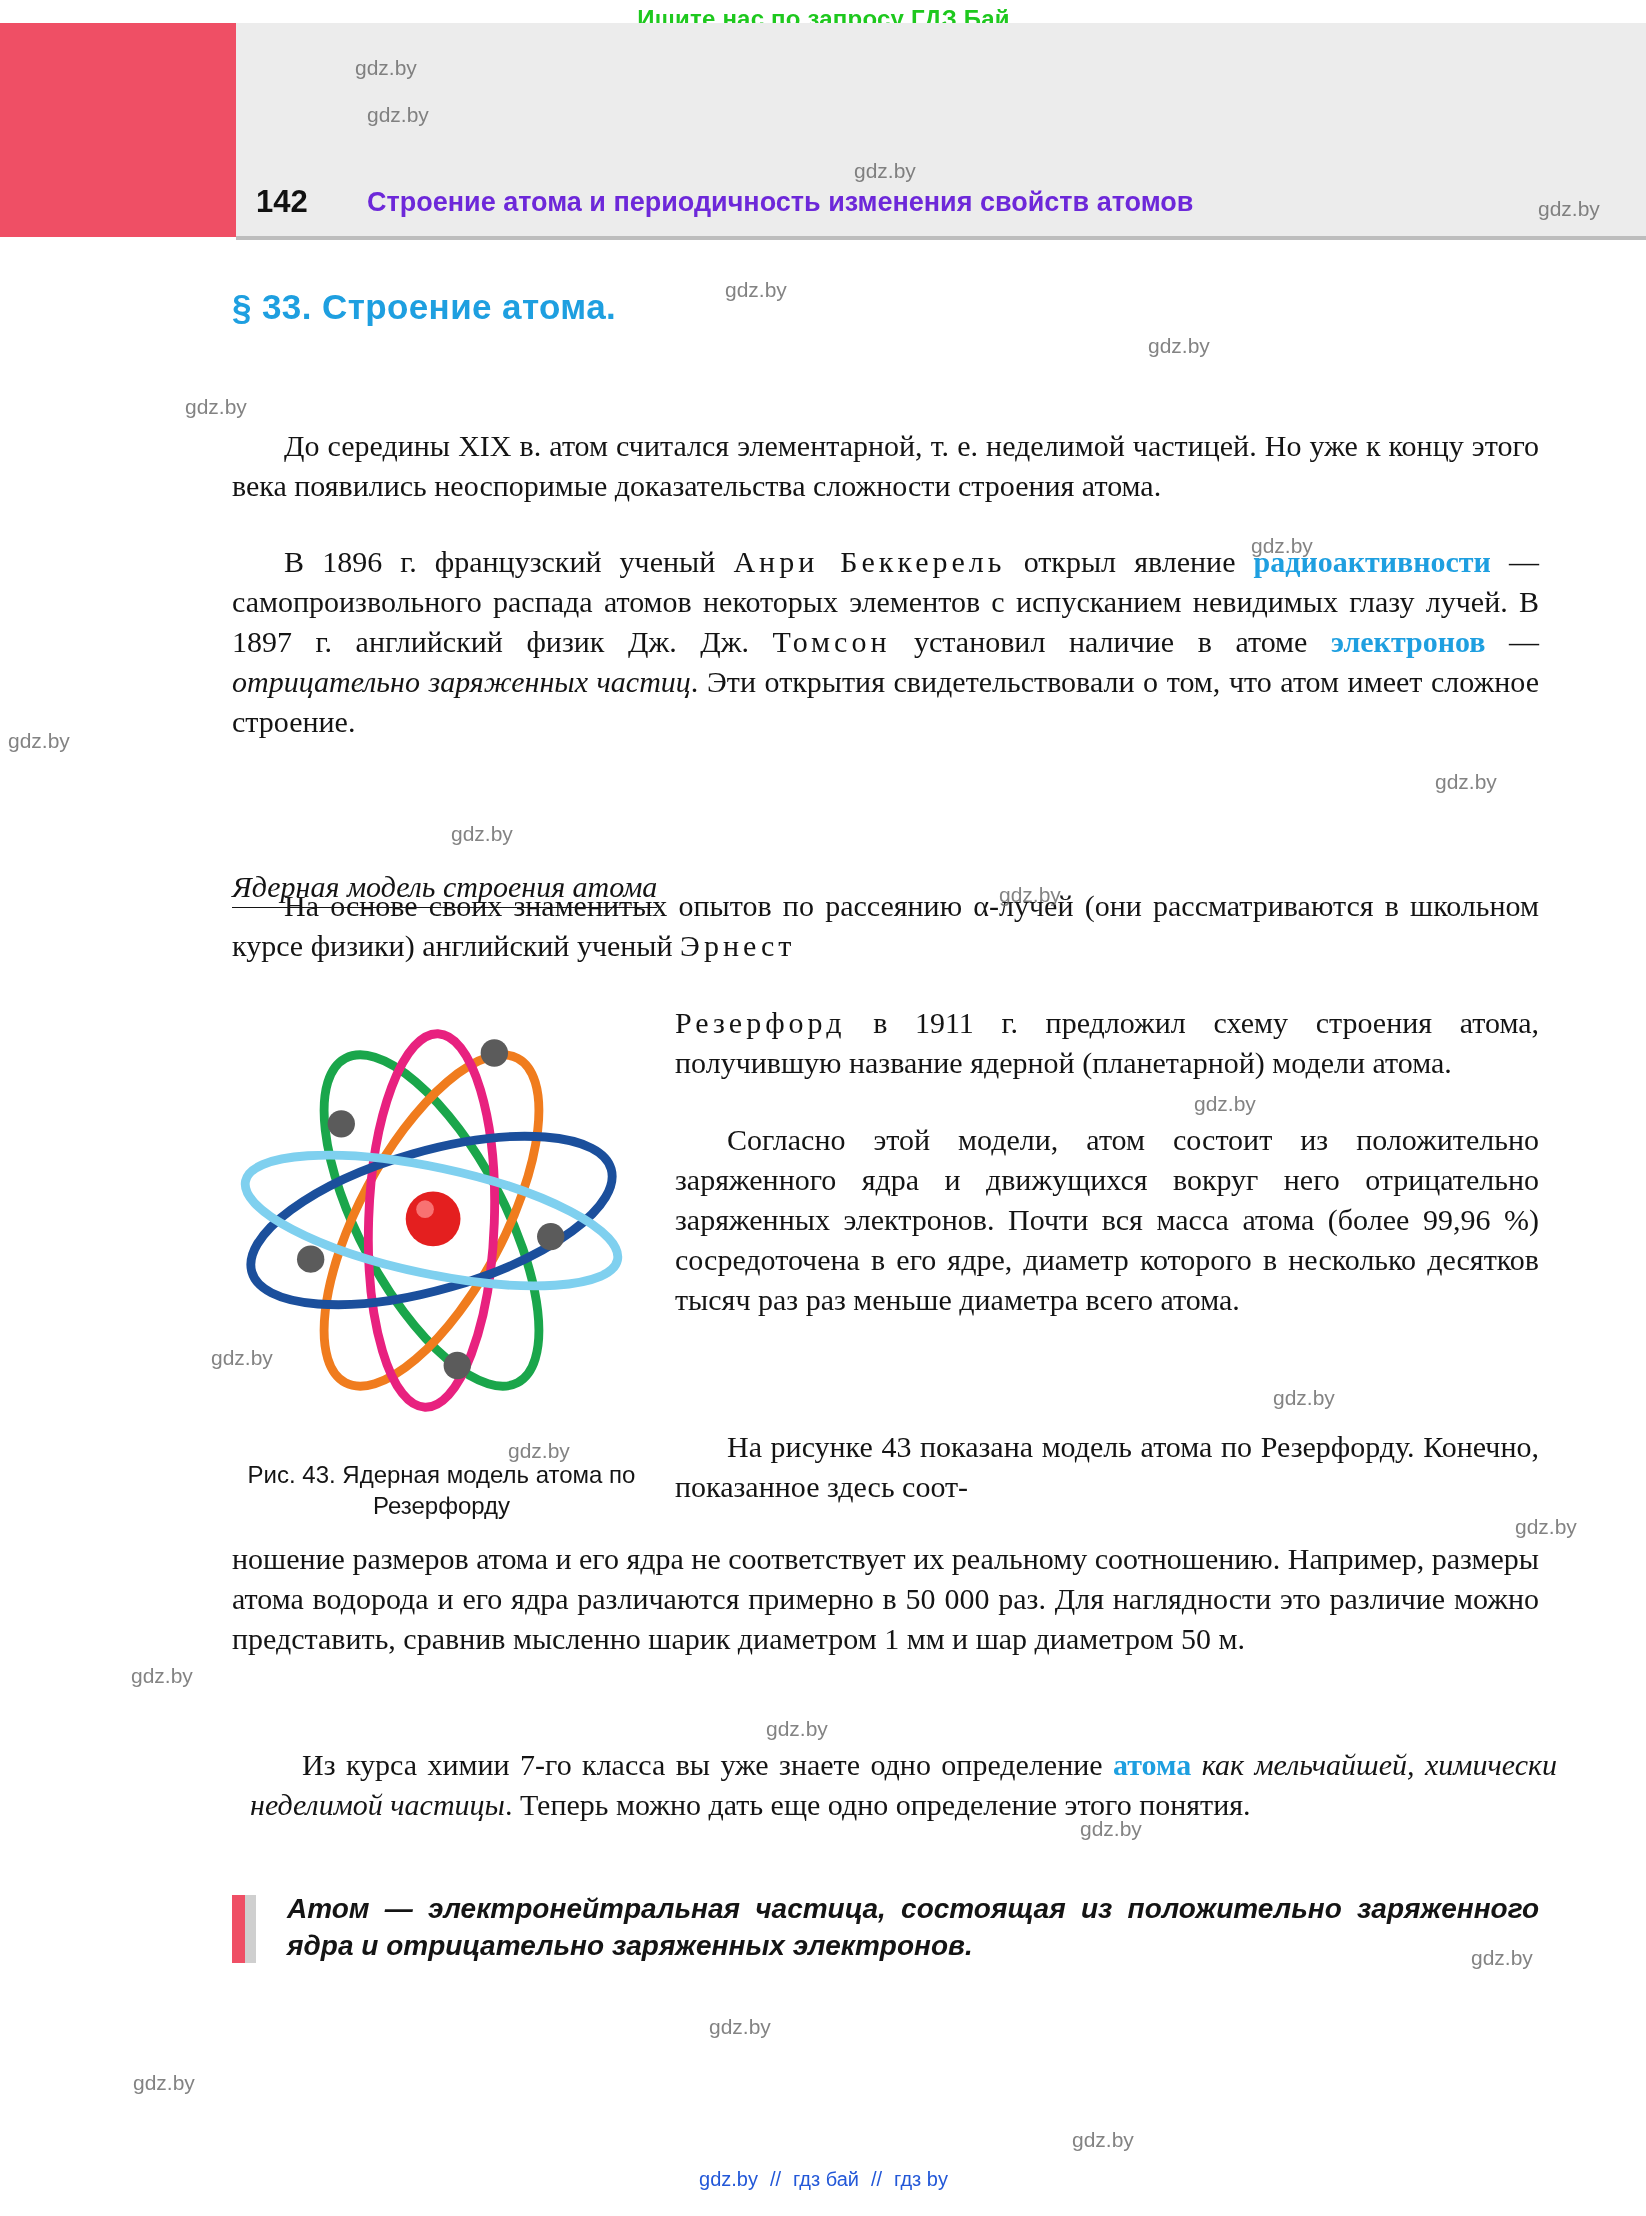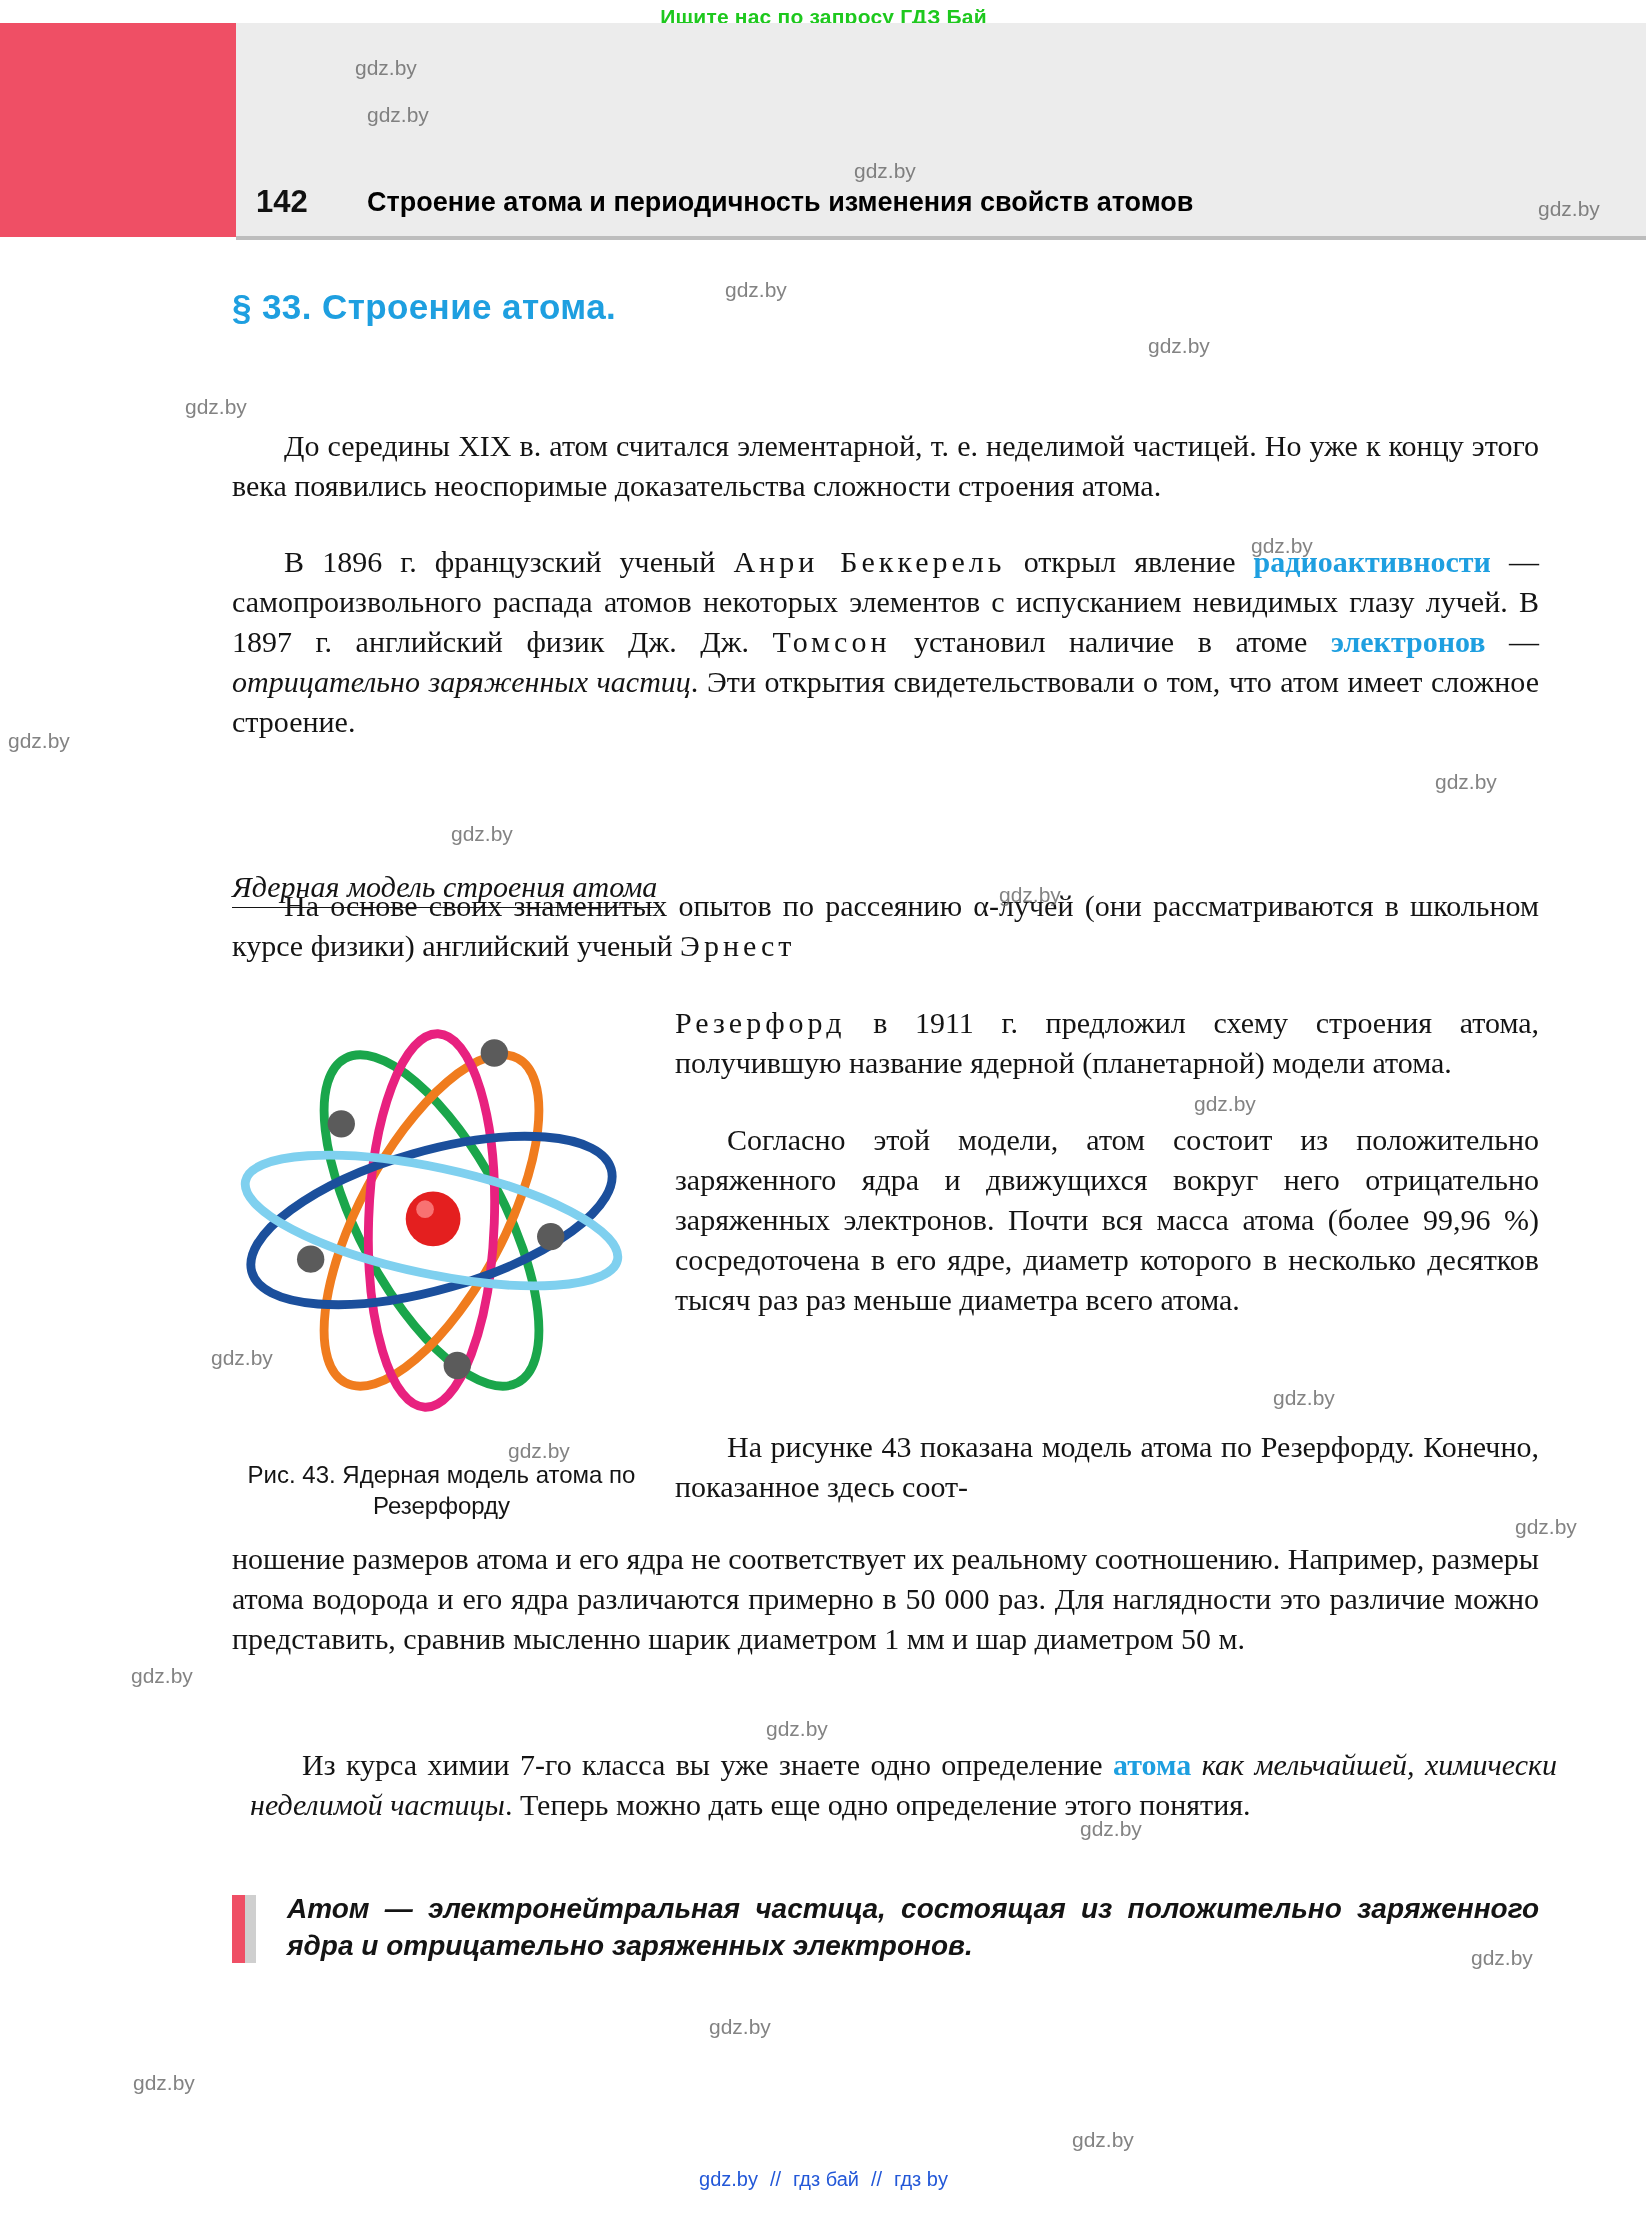--- a/index.html
+++ b/index.html
@@ -17,21 +17,21 @@
   }
 
   
   .promo {
     position: absolute;
     top: 4.8px;
     left: 0;
     width: 1647px;
     text-align: center;
     font-family: "Liberation Sans", sans-serif;
-    font-size: 21px;
+    font-size: 24px;
     font-weight: bold;
     color: #1ec81e;
     letter-spacing: 0.2px;
   }
 
   
   .header-band {
     position: absolute;
     top: 22.6px;
     left: 0;
@@ -71,21 +71,21 @@
     font-weight: bold;
     color: #111;
   }
   .header-title {
     position: absolute;
     top: 187px;
     left: 367px;
     font-family: "Liberation Sans", sans-serif;
     font-size: 27px;
     font-weight: bold;
-    color: #000000;
+    color: #6d28d9;
     white-space: nowrap;
   }
 
   
   .section-heading {
     position: absolute;
     top: 286px;
     left: 232px;
     width: 1128px;
     font-family: "Liberation Sans", sans-serif;

